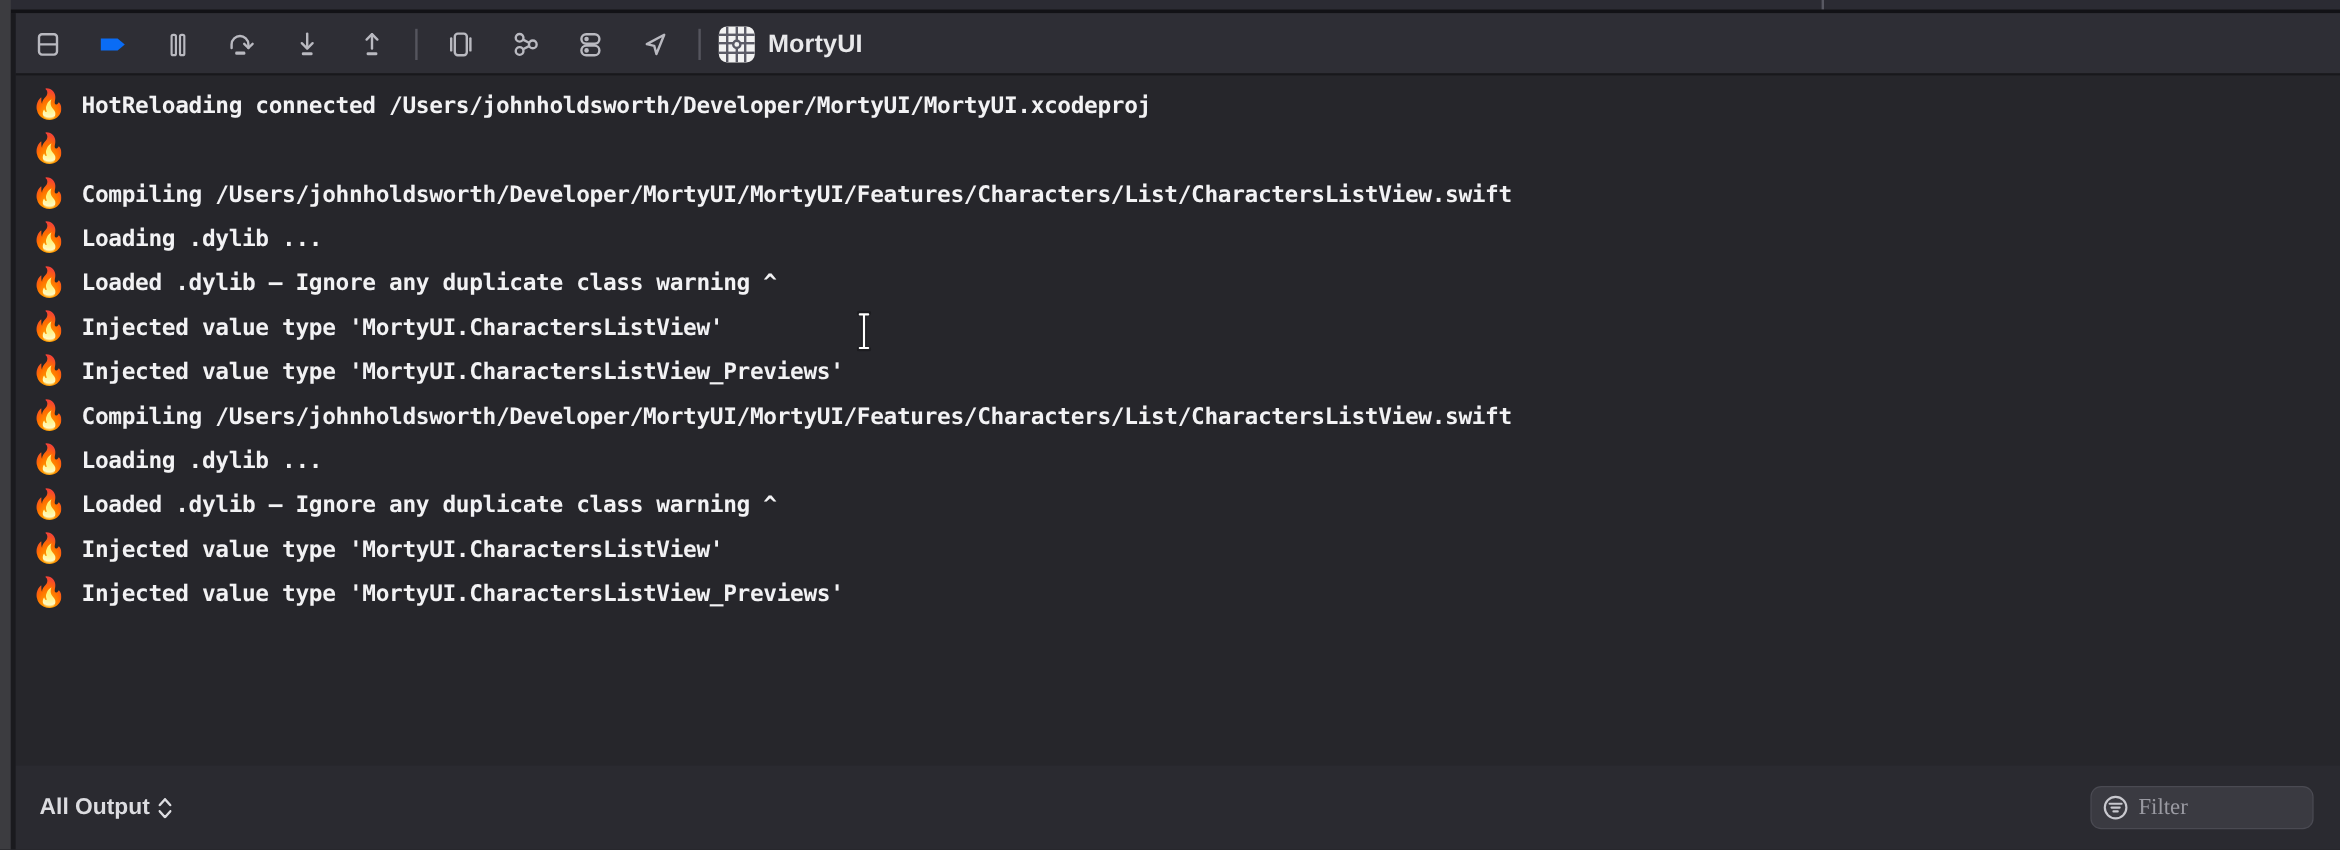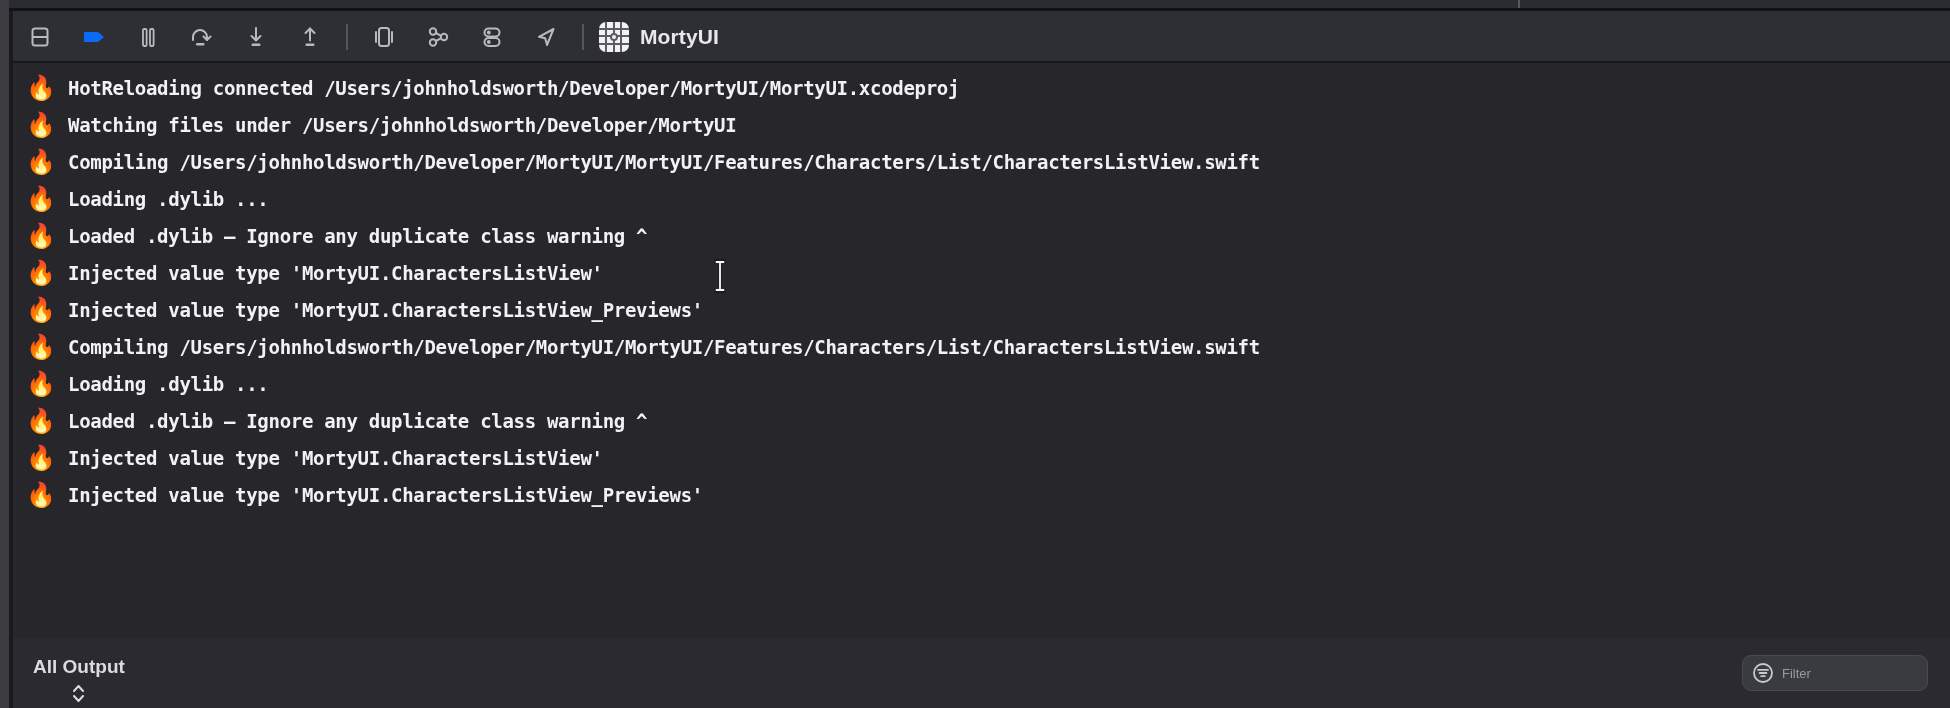--- a/index.html
+++ b/index.html
@@ -78,31 +78,31 @@
   }
 
   
   .statusbar {
     position:absolute; left:13px; top:638px; width:1937px; height:70px;
     background:#2a2a30;
     display:flex; align-items:center;
   }
   .status-pop {
     display:flex; align-items:center; gap:7px;
-    margin-left:20px; height:34px;flex-direction:column;
+    margin-left:20px; height:34px;
   }
   .status-pop-label { color:#dcdce0; font-size:19px; font-weight:600; }
   .chev-ud { display:flex; flex-direction:column; gap:3px; }
   .filter-wrap { margin-left:auto; margin-right:22px; }
   .filter-field {
     width:186px; height:36px; border-radius:9px;
     background:#3a3a41; border:1px solid #4a4a52;
     display:flex; align-items:center; gap:8px; padding-left:9px;
   }
-  .filter-text { color:#9a9aa2; font-size:13px; }
+  .filter-text { color:#9a9aa2; font-size:19px;font-family:Liberation Serif, serif; }
 </style>
 </head>
 <body>
 
 <div id="app">
 
   <div class="top-strip"></div>
   <div class="top-strip-divider"></div>
   <div class="top-hairline"></div>
   <div class="left-gutter"></div>
@@ -206,21 +206,20 @@
   </div>
   <div class="toolbar-hairline"></div>
 
   <div class="log-area">
     <div class="log-line">
       <span class="log-emoji">🔥</span>
       <span class="log-text">HotReloading connected /Users/johnholdsworth/Developer/MortyUI/MortyUI.xcodeproj</span>
     </div>
     <div class="log-line">
       <span class="log-emoji">🔥</span>
-      <span class="log-text">Watching files under /Users/johnholdsworth/Developer/MortyUI</span>
     </div>
     <div class="log-line">
       <span class="log-emoji">🔥</span>
       <span class="log-text">Compiling /Users/johnholdsworth/Developer/MortyUI/MortyUI/Features/Characters/List/CharactersListView.swift</span>
     </div>
     <div class="log-line">
       <span class="log-emoji">🔥</span>
       <span class="log-text">Loading .dylib ...</span>
     </div>
     <div class="log-line">

